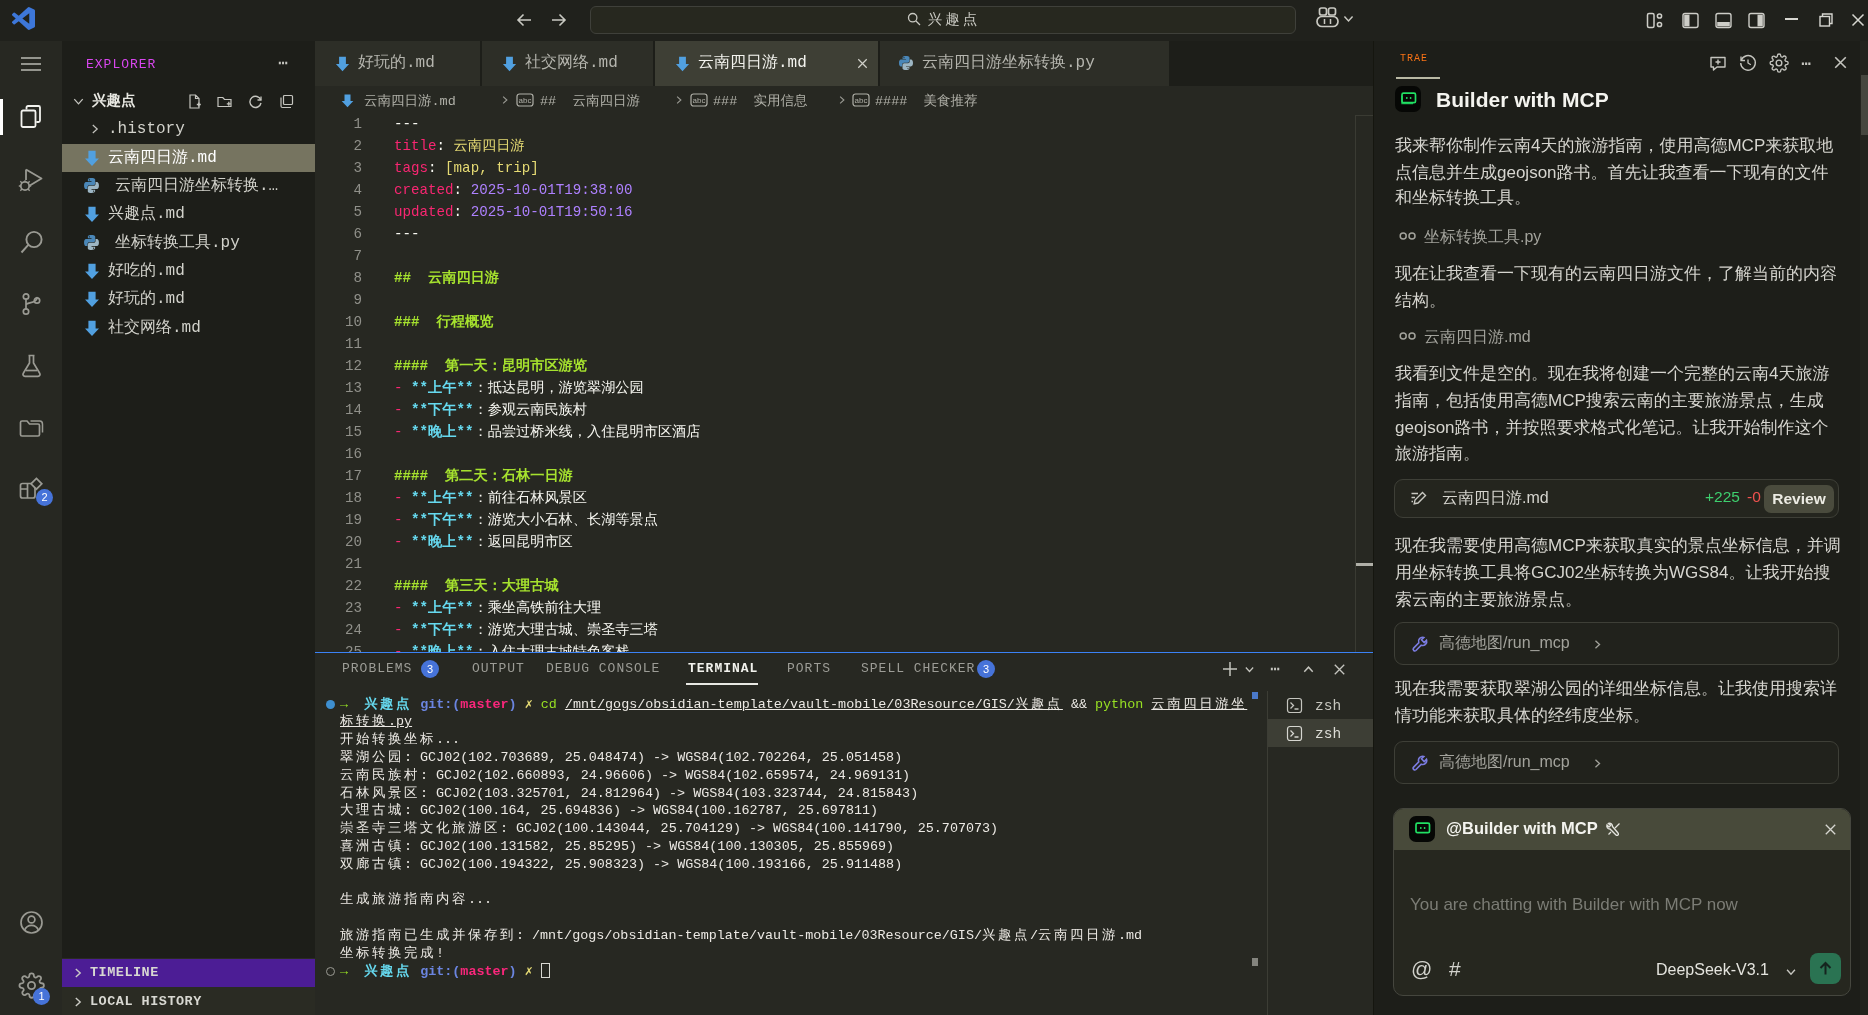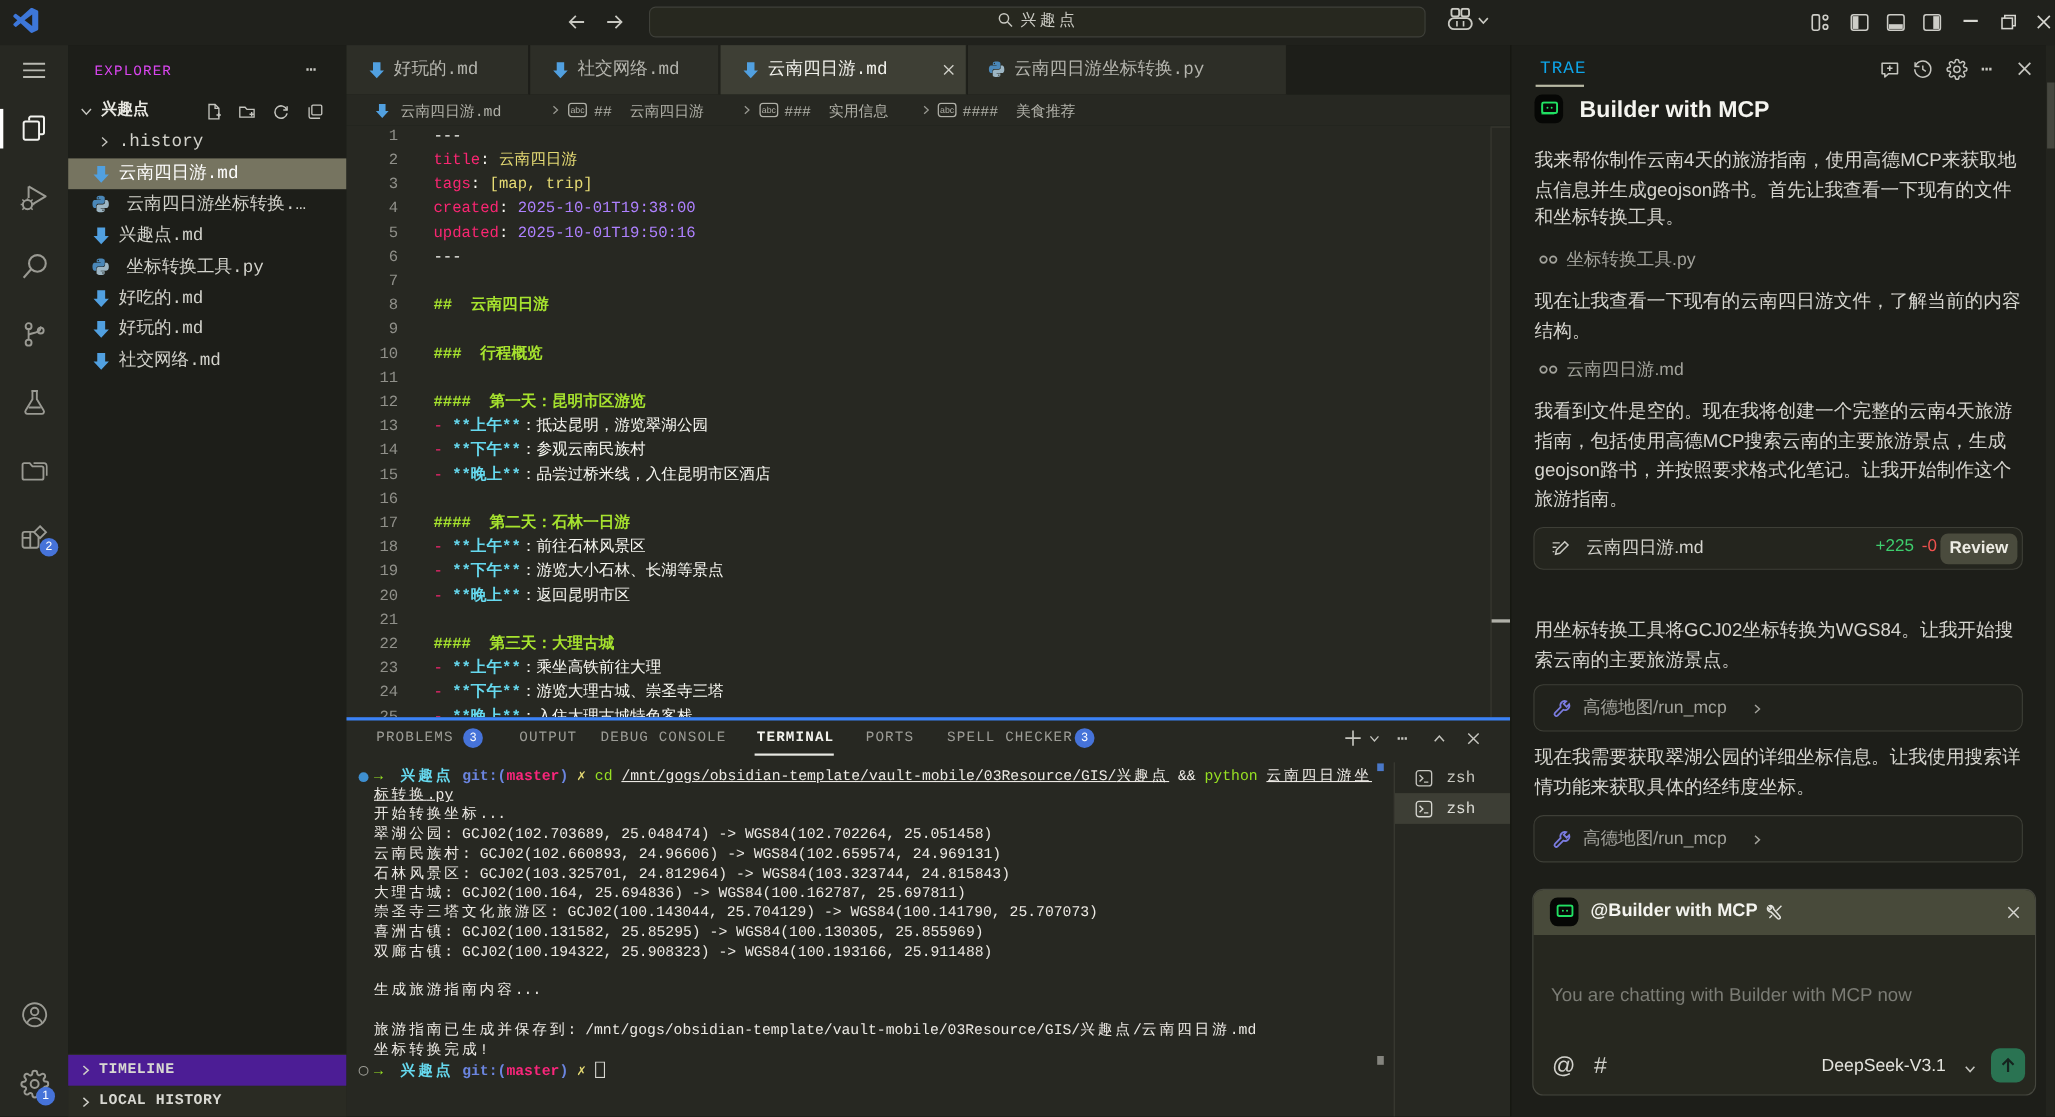--- a/index.html
+++ b/index.html
@@ -9,21 +9,21 @@
   svg { display:block; }
   
   
 
   #titlebar { left:0; top:0; width:1868px; height:41px; background:#20211c; }
   #activity { left:0; top:41px; width:62px; height:974px; background:#272822; }
   #sidebar  { left:62px; top:41px; width:253px; height:974px; background:#1d1e19; }
   #tabstrip { left:315px; top:41px; width:1058px; height:45px; background:#1d1e19; }
   #breadcrumb { left:315px; top:86px; width:1058px; height:28px; background:#272822; color:#b0b0a8; font-size:13.5px; }
   #code { left:315px; top:114px; width:1058px; height:538px; background:#272822; overflow:hidden; }
-  #panel { left:315px; top:652px; width:1058px; height:363px; background:#272822; border-top:3px solid #3b82f6; }
+  #panel { left:315px; top:652px; width:1058px; height:363px; background:#272822; border-top:1px solid #3b82f6; }
   #rightpanel { left:1373px; top:41px; width:495px; height:974px; background:#1d1e19; border-left:1px solid #15160f; }
 
   .ln { position:absolute; left:0; width:47px; text-align:right; color:#90908a; font-size:14.2px; line-height:22px; height:22px; }
   .cl { position:absolute; left:79px; width:950px; color:#f8f8f2; font-size:14.2px; line-height:22px; height:22px; white-space:pre; }
   .pink { color:#f92672; } .yellow { color:#e6db74; } .purple { color:#ae81ff; }
   .green { color:#a6e22e; } .cyan { color:#66d9ef; }
   .b { font-weight:bold; }
 
   .tl { position:absolute; left:25px; width:910px; color:#ece9e4; font-size:13.4px; line-height:17.8px; height:18px; white-space:pre; overflow:hidden; }
   .tblue { color:#6b85e0; } .tcyan { color:#66d9ef; } .tpink { color:#f9267b; }
@@ -401,21 +401,21 @@
       <path d="M4.5 5.5l3 3-3 3M8.5 12h4" stroke-width="1.3"></path>
     </svg>
   <div class="abs" style="left:1000px;top:45px;color:#c6c6be;font-size:14.5px;">zsh</div>
   <svg class="abs" style="left:971px;top:72px" width="17" height="17" viewBox="0 0 17 17" fill="none" stroke="#d6d6d0" stroke-width="1.2">
       <rect x="1.5" y="1.5" width="14" height="14" rx="2.5"></rect>
       <path d="M4.5 5.5l3 3-3 3M8.5 12h4" stroke-width="1.3"></path>
     </svg>
   <div class="abs" style="left:1000px;top:73px;color:#dcdcd6;font-size:14.5px;">zsh</div>
 </div>
 <div class="abs" id="rightpanel">
-  <div class="abs" style="left:26px;top:12px;color:#0ea5e9;font-size:16px;letter-spacing:1px;">TRAE</div>
+  <div class="abs" style="left:26px;top:12px;color:#f97316;font-size:10px;letter-spacing:1px;">TRAE</div>
   <div class="abs" style="left:22px;top:36px;width:44px;height:2px;background:#b9b9a4;"></div>
   <svg class="abs" style="left:334px;top:12px" width="20" height="20" viewBox="0 0 20 20" fill="none" stroke="#c5c5bf" stroke-width="1.4">
       <path d="M3 4.5h14v9.5H9l-3.5 3v-3H3z" stroke-linejoin="round"></path>
       <path d="M10 6.5v5M7.5 9h5"></path>
     </svg>
   <svg class="abs" style="left:364px;top:12px" width="20" height="20" viewBox="0 0 20 20" fill="none" stroke="#c5c5bf" stroke-width="1.4">
       <path d="M3.2 7.2A7.3 7.3 0 1 1 2.7 10"></path>
       <path d="M3 3.5v4h4" stroke-width="1.3"></path>
       <path d="M10 6.5V10l2.8 1.8" stroke-width="1.3"></path>
     </svg>
@@ -465,20 +465,21 @@
   <div class="abs" style="left:20px;top:438px;width:445px;height:39px;background:#24251e;border:1px solid #3e3f37;border-radius:9px;">
     <svg class="abs" style="left:15px;top:10px" width="20" height="18" viewBox="0 0 20 18" fill="none" stroke="#c9c9c2" stroke-width="1.4">
         <path d="M12.5 2.5l3 3L8 13l-3.8.8L5 10z"></path>
         <path d="M1.5 3.5H8M1.5 7.5h3.5M1.5 11.5h1.5" stroke-width="1.3"></path>
       </svg>
     <div class="abs" style="left:47px;top:8px;color:#d6d5cf;font-size:16px;font-family:'Liberation Sans',sans-serif;">云南四日游.md</div>
     <div class="abs" style="left:310px;top:8px;color:#3ecf6e;font-size:15.5px;font-family:'Liberation Sans',sans-serif;">+225</div>
     <div class="abs" style="left:352px;top:8px;color:#f0524f;font-size:15.5px;font-family:'Liberation Sans',sans-serif;">-0</div>
     <div class="abs" style="left:369px;top:5px;width:70px;height:28px;background:#4a4b3d;border-radius:7px;color:#ecebe3;font-size:15.5px;font-weight:bold;text-align:center;line-height:28px;font-family:'Liberation Sans',sans-serif;">Review</div>
   </div>
+  <div class="ptx" style="top:490.5px">现在我需要使用高德MCP来获取真实的景点坐标信息，并调</div>
   <div class="ptx" style="top:517.5px">用坐标转换工具将GCJ02坐标转换为WGS84。让我开始搜</div>
   <div class="ptx" style="top:544.5px">索云南的主要旅游景点。</div>
 
   <div class="abs" style="left:20px;top:581px;width:445px;height:43px;background:#21221c;border:1px solid #3e3f37;border-radius:9px;">
     <svg class="abs" style="left:16px;top:12px" width="18" height="18" viewBox="0 0 18 18" fill="none" stroke="#7b7ce0" stroke-width="1.6">
         <path d="M15.5 5.2a4 4 0 0 1-5.3 5L5 15.5a1.7 1.7 0 0 1-2.4-2.4L7.8 7.8a4 4 0 0 1 5-5.3L10.5 4.8l2.7 2.7z"></path>
       </svg>
     <div class="abs" style="left:44px;top:10px;color:#a3a39c;font-size:16px;font-family:'Liberation Sans',sans-serif;">高德地图/run_mcp</div>
     <svg class="abs" style="left:196px;top:15px" width="13" height="13" viewBox="0 0 16 16" fill="none" stroke="#a3a39c" stroke-width="1.6">
         <path d="M5.5 3.5l5 4.5-5 4.5"></path>

